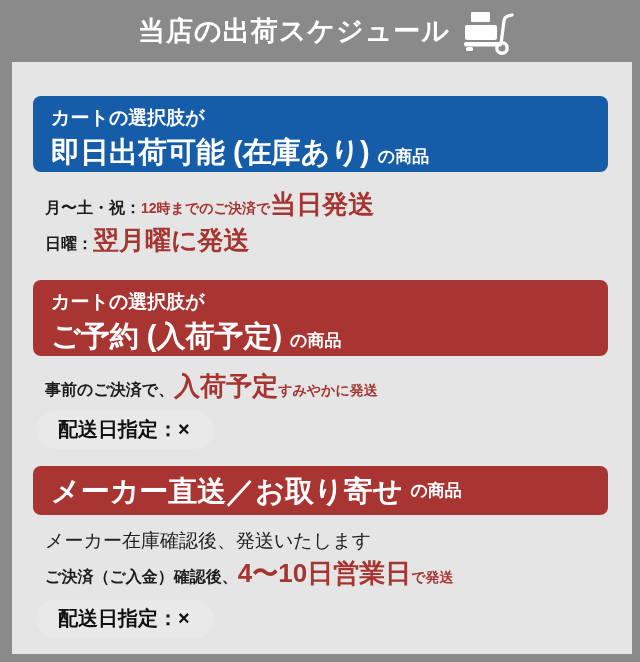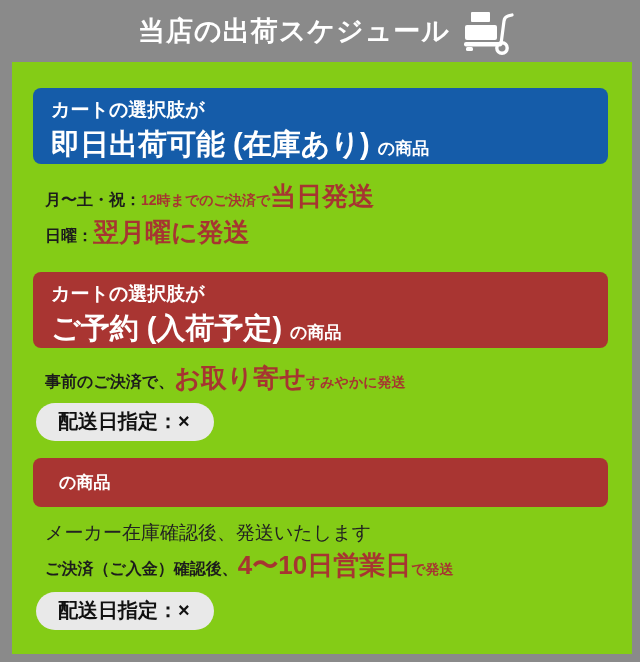--- a/index.html
+++ b/index.html
@@ -20,23 +20,23 @@
   }
   .header-title {
     color: #ffffff; font-size: 27px; font-weight: bold; letter-spacing: 1px;
   }
   .header-icon { width: 50px; height: 44px; margin-top: 4px; }
 
   
   .content {
     margin: 0 8px 0 12px;
     height: 592px;
-    background: #84cc16;
+    background: #e5e5e5;
     box-sizing: border-box;
-    padding: 26px 24px 0 21px;
+    padding: 34px 24px 0 21px;
   }
 
   
   .banner {
     border-radius: 8px;
     color: #ffffff;
     box-sizing: border-box;
     width: 100%;
   }
   .banner.two-line { padding: 10px 18px 0 18px; height: 74px; position: relative; }
@@ -127,29 +127,30 @@
 
   <div class="banner banner-red two-line tall mt20">
     <div class="banner-line1">カートの選択肢が</div>
     <div class="banner-line2">
       <span class="banner-big">ご予約 (入荷予定)</span><span class="banner-suffix">の商品</span>
     </div>
   </div>
 
   <div class="txt-block mt13">
     <div class="row lh34">
-      <span class="t-black-bold">事前のご決済で、</span><span class="t-red-big">お取り寄せ</span><span class="t-red-mid">すみやかに発送</span>
+      <span class="t-black-bold">事前のご決済で、</span><span class="t-red-big">入荷予定</span><span class="t-red-mid">すみやかに発送</span>
     </div>
   </div>
 
   <div class="mt4">
     <span class="pill">配送日指定：×</span>
   </div>
 
   <div class="banner banner-red one-line mt17">
+    <span class="banner-big">メーカー直送／お取り寄せ</span>
       <span class="banner-suffix">の商品</span>
   </div>
 
   <div class="txt-block mt12">
     <div class="row lh28">
       <span class="t-plain">メーカー在庫確認後、発送いたします</span>
     </div>
     <div class="row lh34">
       <span class="t-black-bold">ご決済（ご入金）確認後、</span><span class="t-red-big">4〜10日営業日</span><span class="t-red-mid">で発送</span>
     </div>

